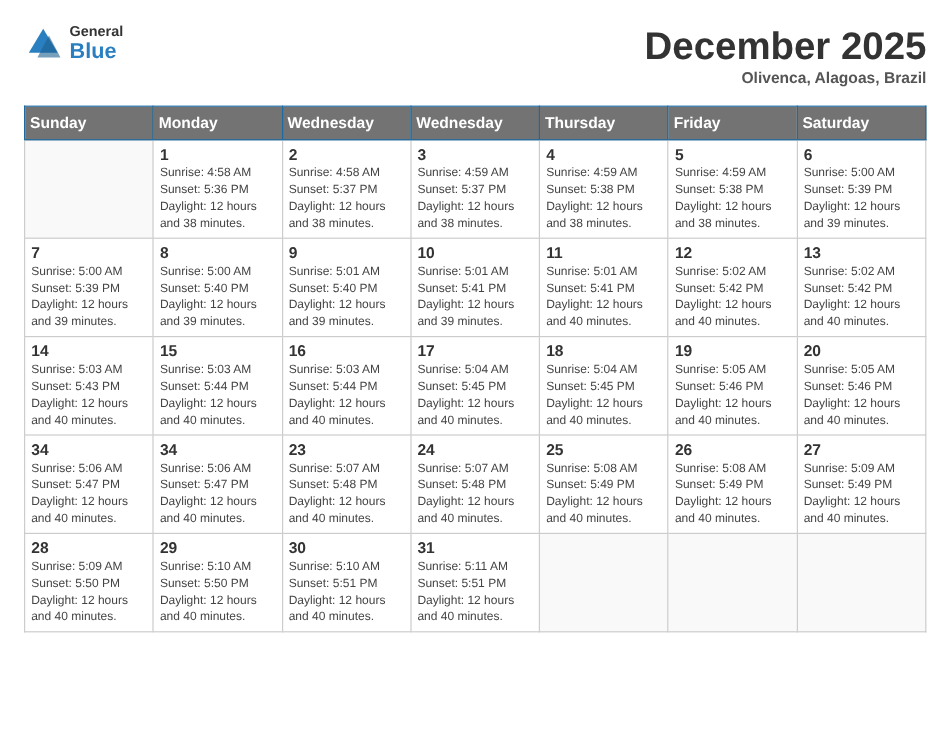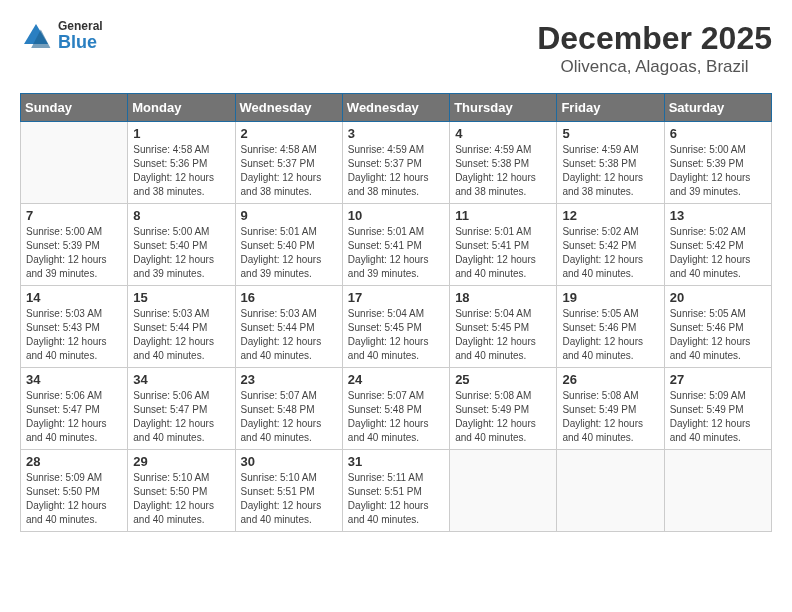--- a/index.html
+++ b/index.html
@@ -34,30 +34,31 @@
     .logo-blue {
       font-size: 18px;
       font-weight: bold;
       color: #2a7fc1;
     }
     .logo-icon {
       width: 32px;
       height: 32px;
     }
     .title-block {
-      text-align: center;
+      text-align: right;
     }
     .month-year {
       font-size: 32px;
       font-weight: bold;
       color: #333;
     }
     .location {
-      font-size: 17px;
+      font-size: 13px;
       color: #555;
+      font-weight: bold;
     }
     .calendar {
       width: 100%;
       border-collapse: collapse;
       border: 1px solid #ccc;
     }
     .calendar th {
       background: #737373;
       color: #fff;
       font-size: 13px;

